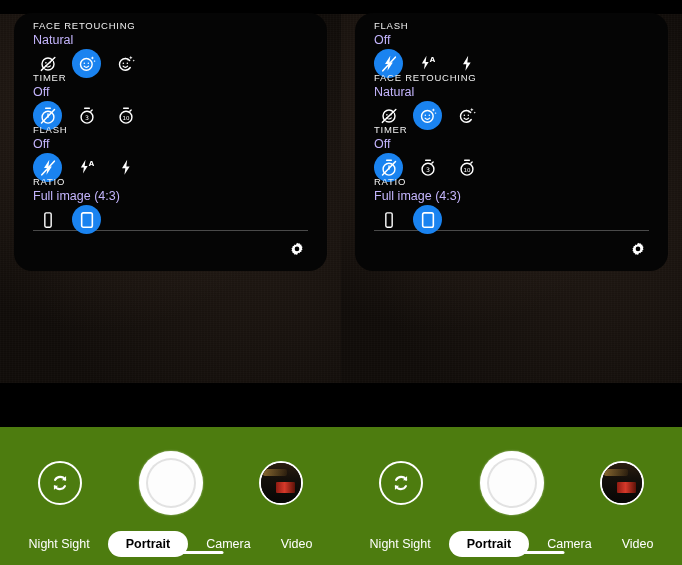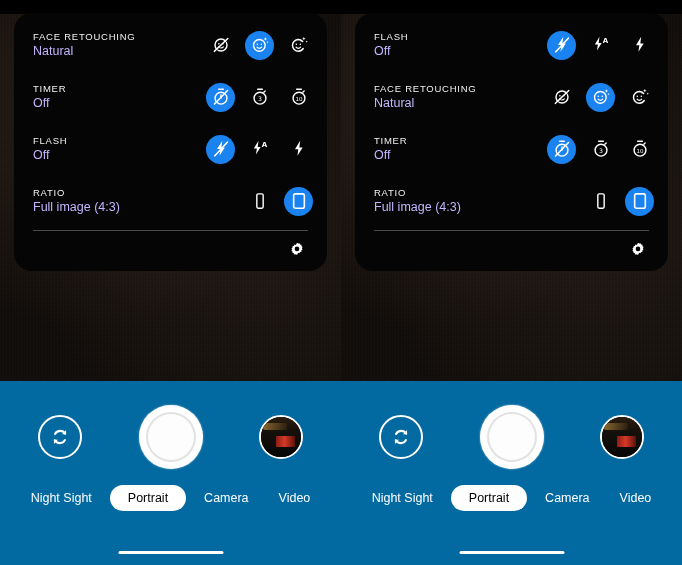--- a/index.html
+++ b/index.html
@@ -59,24 +59,24 @@
     top: 13px;
     width: 313px;
     background: #050505;
     border-radius: 18px;
     padding: 6px 0 8px 0;
     box-sizing: border-box;
     z-index: 5;
   }
   .row {
     display: flex;
-    align-items: center;
     height: 52px;
     padding: 0 14px 0 19px;
     box-sizing: border-box;
+    flex-direction: column;
   }
   .row-text {
     flex: 1 1 auto;
     min-width: 0;
   }
   .row-title {
     color: #f1f1f1;
     font-size: 9.5px;
     letter-spacing: 0.75px;
     line-height: 13px;
@@ -122,22 +122,22 @@
     width: 22px; height: 22px;
     display: flex; align-items: center; justify-content: center;
   }
 
   
   .bottombar {
     position: absolute;
     left: 0;
     bottom: 0;
     width: 341px;
-    height: 184px;
-    background: #0369a1;
+    height: 138px;
+    background: #4d7c0f;
     z-index: 6;
   }
   .controls {
     position: absolute;
     left: 0;
     top: 18px;
     width: 341px;
     height: 76px;
     display: flex;
     align-items: center;
@@ -209,21 +209,21 @@
   .mode {
     color: #fff;
     font-size: 12.5px;
     padding: 6px 12px;
     border-radius: 14px;
     white-space: nowrap;
   }
   .mode.active {
     background: #fff;
     color: #000;
-    font-weight: 400;
+    font-weight: 700;
     padding: 6px 18px;
   }
   .homebar {
     position: absolute;
     left: 50%;
     transform: translateX(-50%);
     bottom: 11px;
     width: 105px;
     height: 3px;
     border-radius: 2px;

